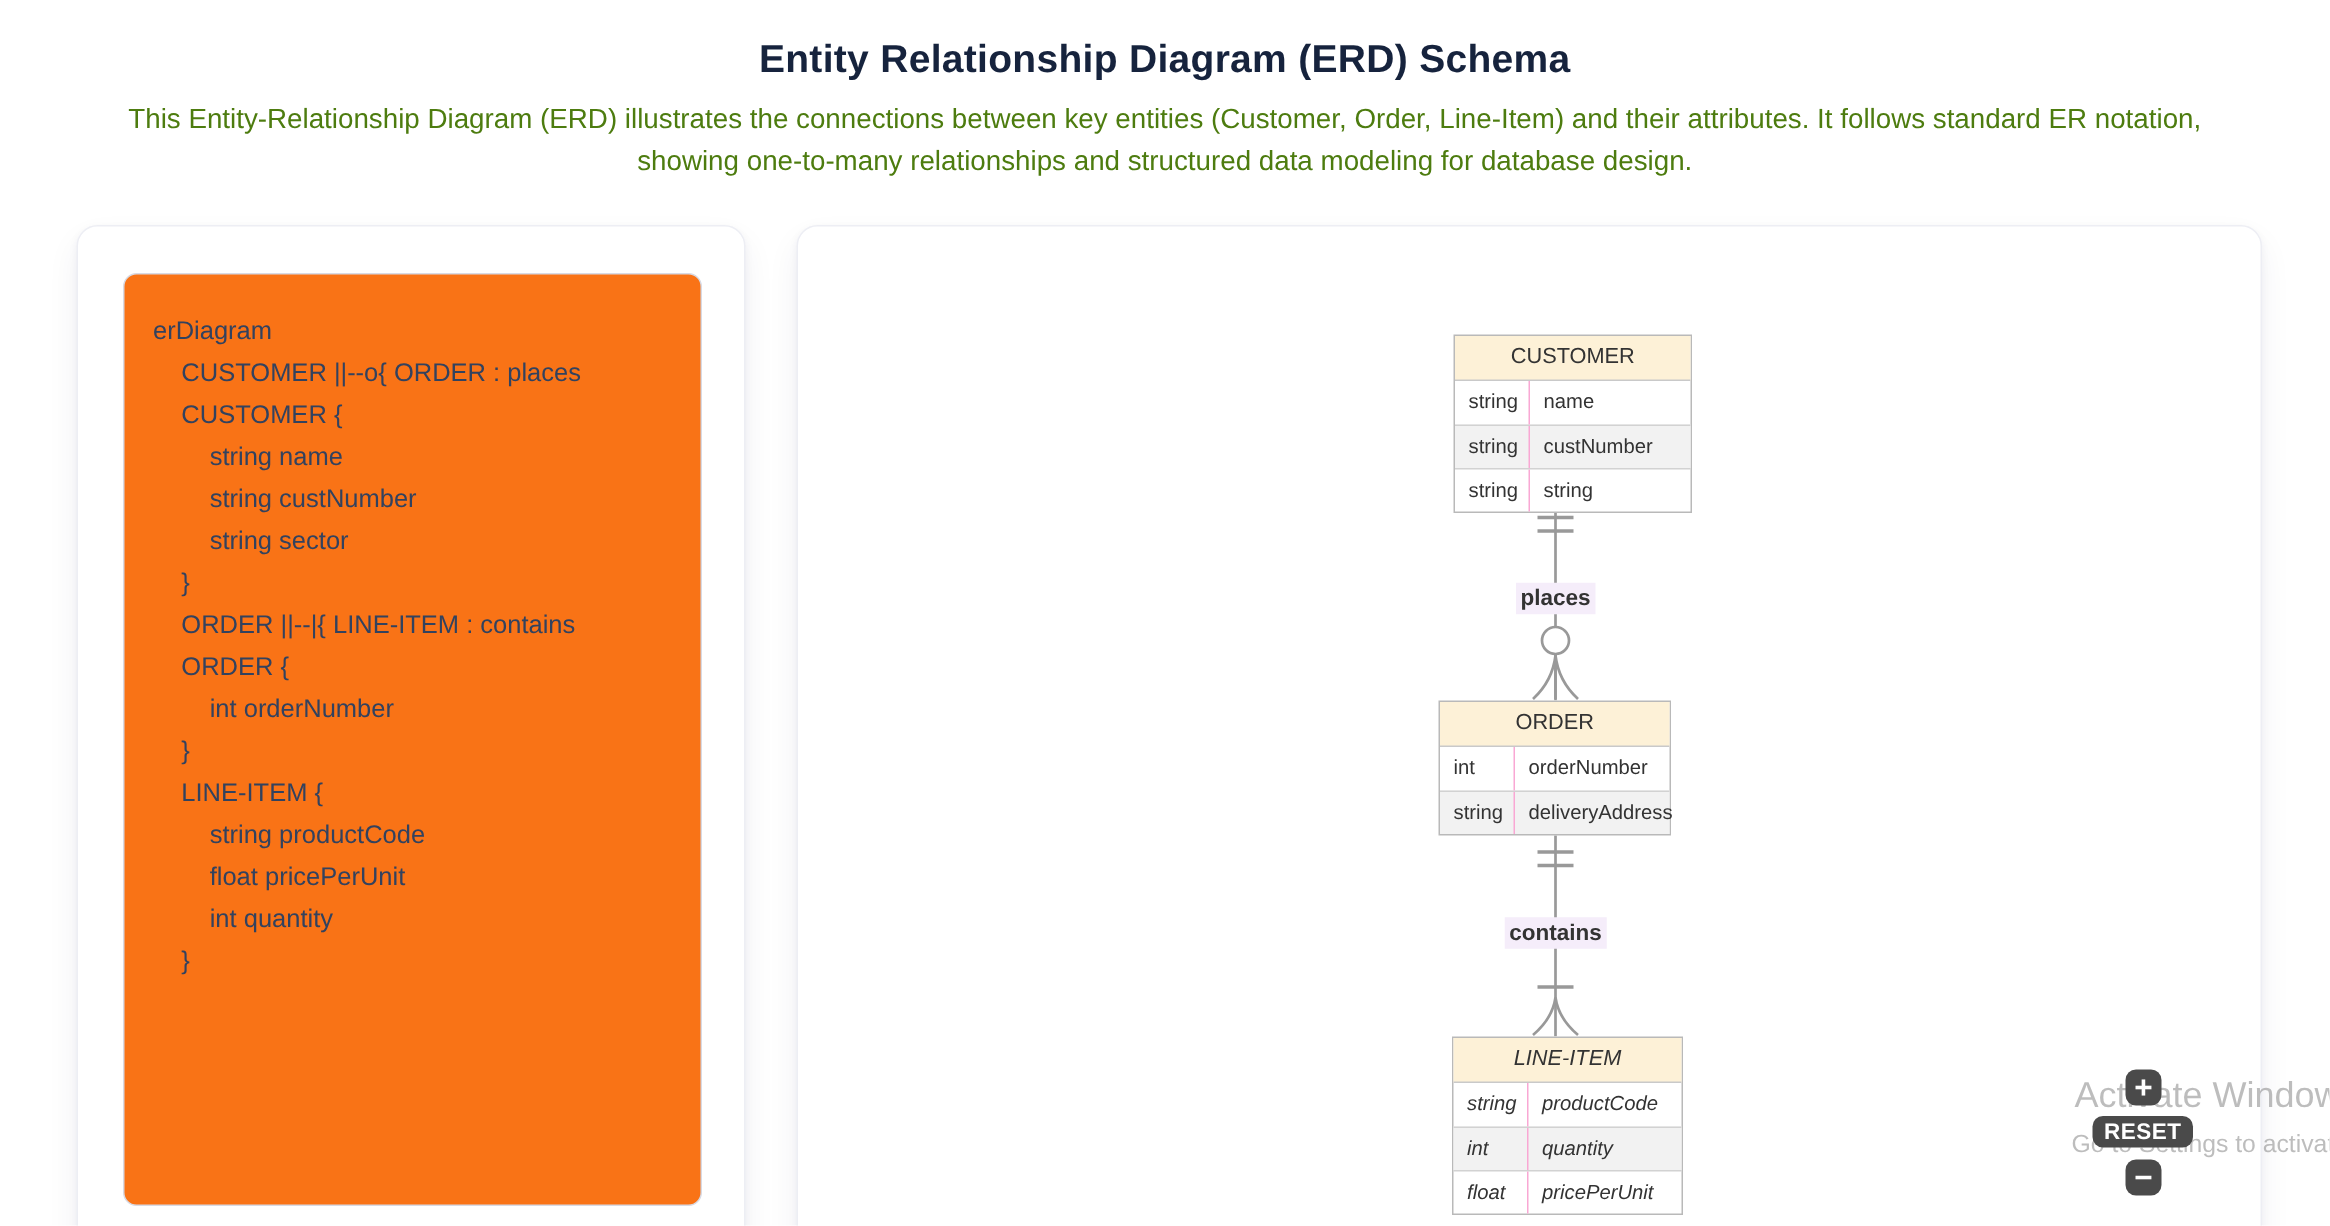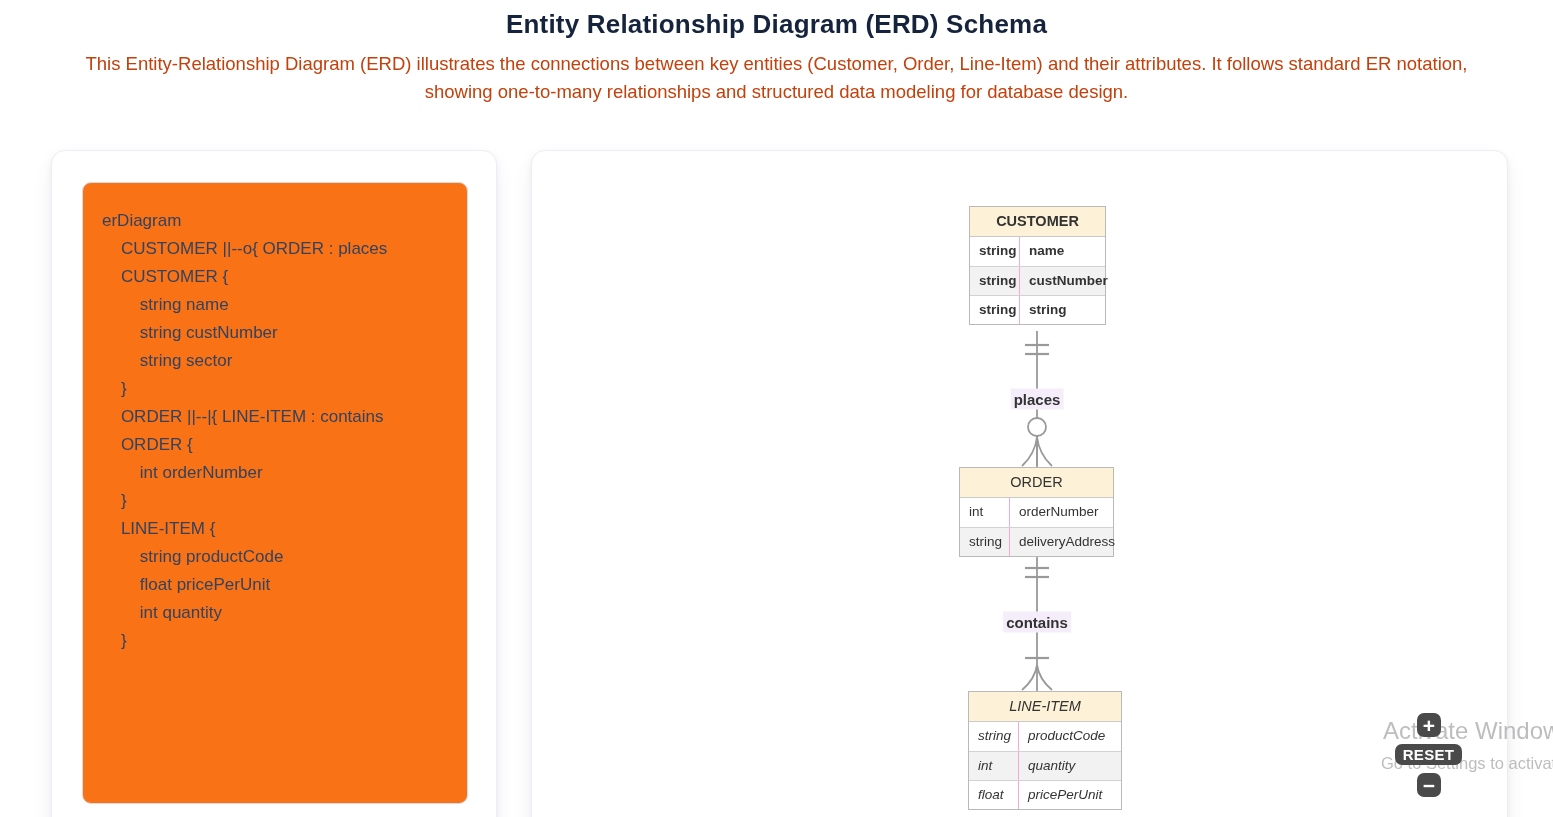--- a/index.html
+++ b/index.html
@@ -1,22 +1,22 @@
 <!DOCTYPE html>
 <html><head>
 <meta charset="utf-8">
 <style>
   * { margin:0; padding:0; box-sizing:border-box; }
   html,body { width:1553px; height:817px; overflow:hidden; background:#ffffff;
     font-family:"Liberation Sans", sans-serif; position:relative; }
 
   
   .page-header { position:absolute; left:0; top:0; width:1553px; text-align:center; }
-  .page-title { margin-top:9px; font-size:26px; font-weight:700; color:#16233d; letter-spacing:0.2px; }
-  .page-desc { margin:10px auto 0; width:1400px; font-size:18.5px; line-height:28px; color:#c2410c; }
+  .page-title { margin-top:24px; font-size:26px; font-weight:700; color:#16233d; letter-spacing:0.2px; }
+  .page-desc { margin:10px auto 0; width:1400px; font-size:18.5px; line-height:28px; color:#4d7c0f; }
 
   
   .card { position:absolute; background:#ffffff; border:1px solid #edeef4; border-radius:14px;
     box-shadow:0 2px 6px rgba(25,39,80,0.05), 0 10px 22px rgba(25,39,80,0.06); }
   .card-code { left:51px; top:150px; width:446px; height:730px; }
   .card-diagram { left:531px; top:150px; width:977px; height:730px; }
 
   
   .code-box { position:absolute; left:30px; top:31px; width:386px; height:622px;
     border:1px solid #d8dae4; border-radius:9px; background:#f97316; padding:24px 14px 14px 19px; overflow:hidden; }
@@ -107,21 +107,21 @@
         <line x1="493" y1="426" x2="517" y2="426"></line>
       </g>
       <g>
         <line x1="493" y1="507" x2="517" y2="507" stroke-width="2.2"></line>
         <path d="M505,514 Q503,528 490,539"></path>
         <path d="M505,514 Q507,528 520,539"></path>
       </g>
     </g>
   </svg>
 
-  <div class="entity" style="left:437px; top:55px; width:137px;font-weight:bold;">
+  <div class="entity" style="left:437px; top:72px; width:159px;">
     <div class="entity-header">CUSTOMER</div>
     <div>
       <div class="entity-row">
         <div class="cell-type">string</div>
         <div class="cell-attr">name</div>
       </div>
       <div class="entity-row">
         <div class="cell-type">string</div>
         <div class="cell-attr">custNumber</div>
       </div>

